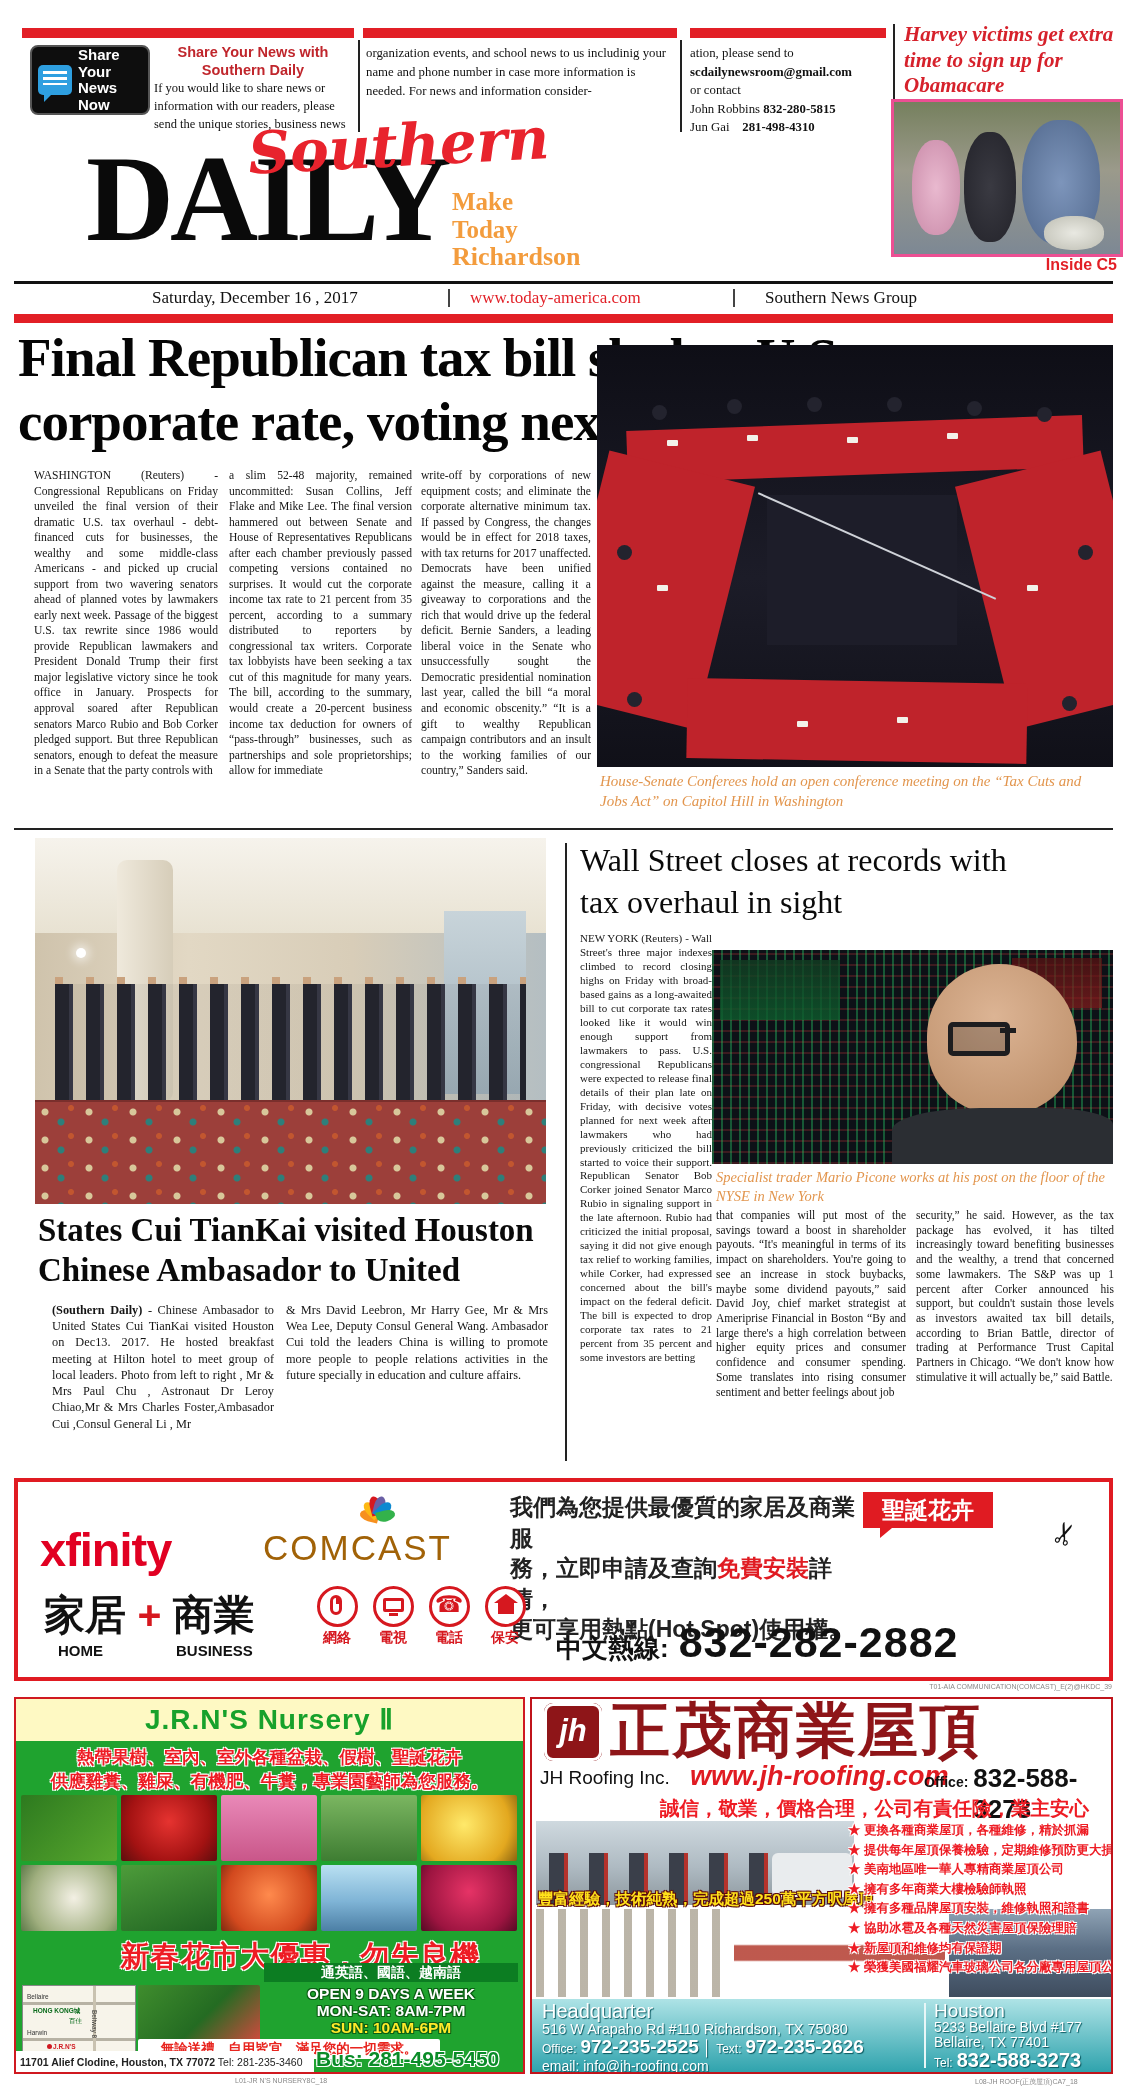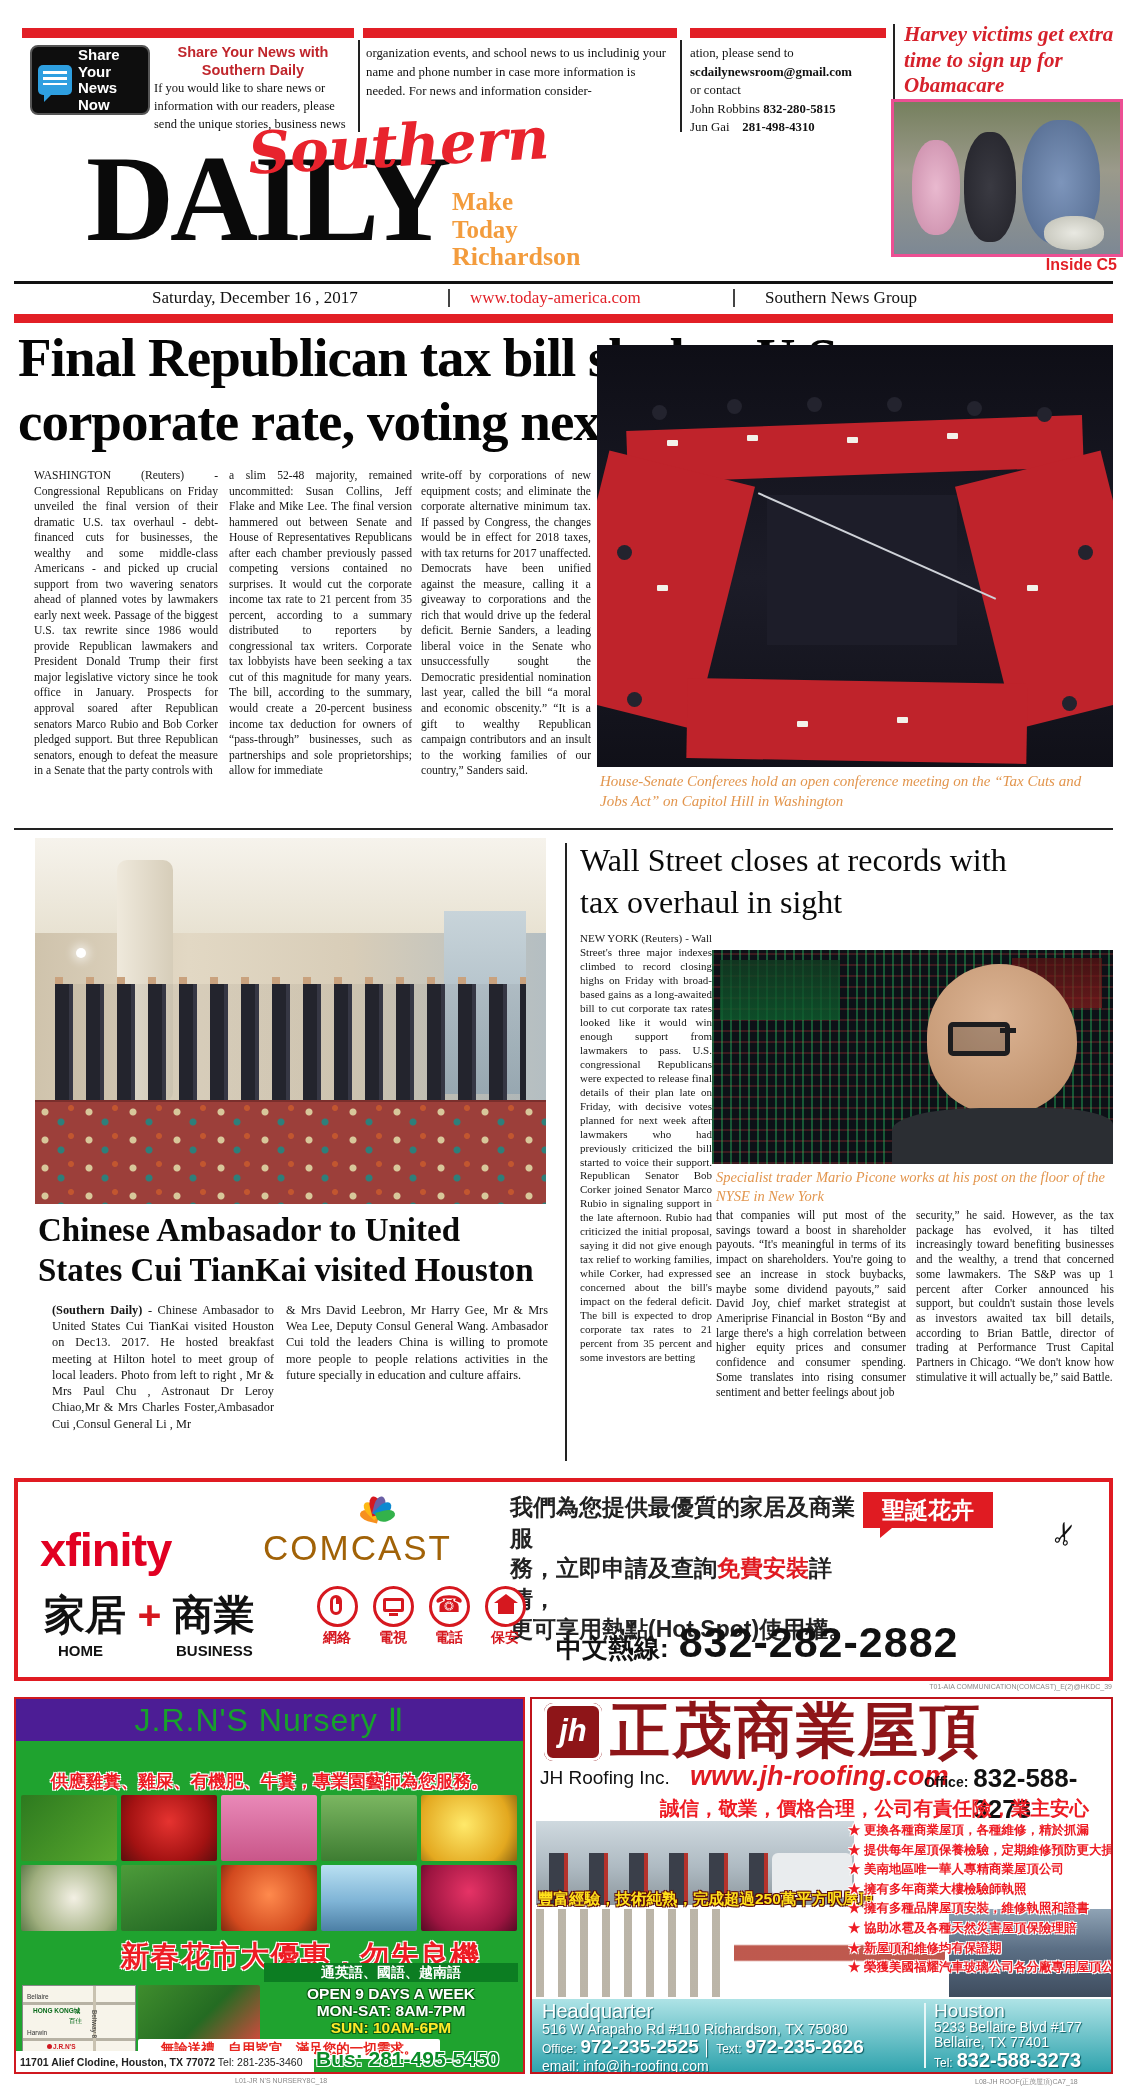--- a/index.html
+++ b/index.html
@@ -155,22 +155,22 @@
     <div class="abs" style="left:0;top:26%;width:100%;height:46%;background:linear-gradient(90deg,#cfc3ac,#e2d8c4 30%,#d8cdb8 62%,#b4bec2);"></div>
     <div class="abs" style="left:16%;top:6%;width:11%;height:66%;background:linear-gradient(90deg,#efe9dc,#d6cdb9);border-radius:10px;"></div>
     <div class="abs" style="left:80%;top:20%;width:16%;height:50%;background:linear-gradient(#c8d4da,#9fb0ba);"></div>
     <div class="abs" style="left:8%;top:30%;width:10px;height:10px;border-radius:50%;background:#fff;box-shadow:0 0 8px 4px #fff8;"></div>
     <div class="abs" style="left:4%;top:38%;width:92%;height:8px;background:repeating-linear-gradient(90deg,#c9a27e 0 8px,transparent 8px 31px);"></div>
     <div class="abs" style="left:4%;top:40%;width:92%;height:34%;background:repeating-linear-gradient(90deg,#23242d 0 14px,#363744 14px 18px,rgba(0,0,0,0.05) 18px 31px);"></div>
     <div class="abs" style="left:0;bottom:0;width:100%;height:28%;border-top:2px solid #7a2f2c;background:#9c3f3a;background-image:radial-gradient(circle at 10px 10px,#d8c79a 3px,transparent 4px),radial-gradient(circle at 26px 20px,#2e7f7a 3px,transparent 4px),radial-gradient(circle at 36px 6px,#c2562f 2.5px,transparent 3.5px);background-size:44px 28px;"></div>
   </div>
 
   <div class="abs serif" style="left:38px;top:1210px;width:528px;font-weight:bold;font-size:33px;line-height:1.22;color:#0a0a0a;">
+    <div>States Cui TianKai visited Houston</div>
     <div>Chinese Ambasador to United</div>
-    <div>States Cui TianKai visited Houston</div>
   </div>
   <div class="abs col" style="left:52px;top:1302px;width:222px;height:160px;font-size:12.3px;line-height:1.32;">
     <span style="font-weight:bold;">(Southern Daily)</span><span> - Chinese Ambasador to United States Cui TianKai visited Houston on Dec13. 2017. He hosted breakfast meeting at Hilton hotel to meet group of local leaders. Photo from left to right , Mr &amp; Mrs Paul Chu , Astronaut Dr Leroy Chiao,Mr &amp; Mrs Charles Foster,Ambasador Cui ,Consul General Li , Mr</span>
   </div>
   <div class="abs col" style="left:286px;top:1302px;width:262px;height:160px;font-size:12.3px;line-height:1.32;">&amp; Mrs David Leebron, Mr Harry Gee, Mr &amp; Mrs Wea Lee, Deputy Consul General Wang. Ambasador Cui told the leaders China is willing to promote more people to people relations activities in the future specially in education and culture affairs.</div>
 
   <div class="abs vline" style="left:565px;top:843px;height:618px;"></div>
 
   <div class="abs serif" style="left:580px;top:840px;width:540px;font-size:32px;line-height:1.3;color:#0a0a0a;">
     <div>Wall Street closes at records with</div>
@@ -247,21 +247,22 @@
     </div>
 
     <div class="abs sans" style="left:538px;top:136px;display:flex;align-items:baseline;gap:10px;">
       <span style="font-size:26px;font-weight:bold;color:#111;">中文熱線:</span>
       <span style="font-size:43px;font-weight:bold;color:#111;letter-spacing:1px;">832-282-2882</span>
     </div>
   </div>
   <div class="abs sans" style="left:800px;top:1683px;width:312px;font-size:7px;color:#888;text-align:right;">T01-AIA COMMUNICATION(COMCAST)_E(2)@HKDC_39</div>
 
   <div class="abs" style="left:14px;top:1697px;width:511px;height:377px;border:2.5px solid #d01920;box-sizing:border-box;background:#1fa32f;overflow:hidden;">
-    <div class="abs sans" style="left:0;top:0;width:100%;height:42px;background:#4c1d95;color:#17a12b;font-size:32px;font-weight:normal;text-align:center;line-height:42px;letter-spacing:1px;">J.R.N'S Nursery Ⅱ</div>
+    <div class="abs sans" style="left:0;top:0;width:100%;height:42px;background:#fef9c3;color:#17a12b;font-size:28px;font-weight:bold;text-align:center;line-height:42px;letter-spacing:1px;">J.R.N'S Nursery Ⅱ</div>
+    <div class="abs sans outline-w" style="left:0;top:46px;width:100%;text-align:center;color:#ee1c24;font-size:17.5px;font-weight:bold;">熱帶果樹、室內、室外各種盆栽、假樹、聖誕花卉</div>
     <div class="abs sans outline-w" style="left:0;top:70px;width:100%;text-align:center;color:#ee1c24;font-size:17.5px;font-weight:bold;">供應雞糞、雞屎、有機肥、牛糞，專業園藝師為您服務。</div>
     <div class="abs" style="left:5px;top:96px;width:496px;height:136px;display:grid;grid-template-columns:repeat(5,1fr);grid-template-rows:1fr 1fr;gap:4px;">
       <div class="flowercell" style="background:linear-gradient(135deg,#2d7a1f,#59a82e);"></div>
       <div class="flowercell" style="background:radial-gradient(circle at 50% 40%,#e63330,#a31212 65%,#5c0d0d);"></div>
       <div class="flowercell" style="background:linear-gradient(#e989b8,#c95689);"></div>
       <div class="flowercell" style="background:linear-gradient(#7bb661,#3e7d32);"></div>
       <div class="flowercell" style="background:radial-gradient(circle at 45% 45%,#ffe96a,#e3a81f 70%,#8a6410);"></div>
       <div class="flowercell" style="background:radial-gradient(circle at 55% 50%,#f3f0e4,#9fae7e 70%,#5e7a4a);"></div>
       <div class="flowercell" style="background:linear-gradient(160deg,#4d9c3a,#1f6322);"></div>
       <div class="flowercell" style="background:radial-gradient(circle at 50% 45%,#ff8a4d,#d2491e 70%,#7e2a10);"></div>

